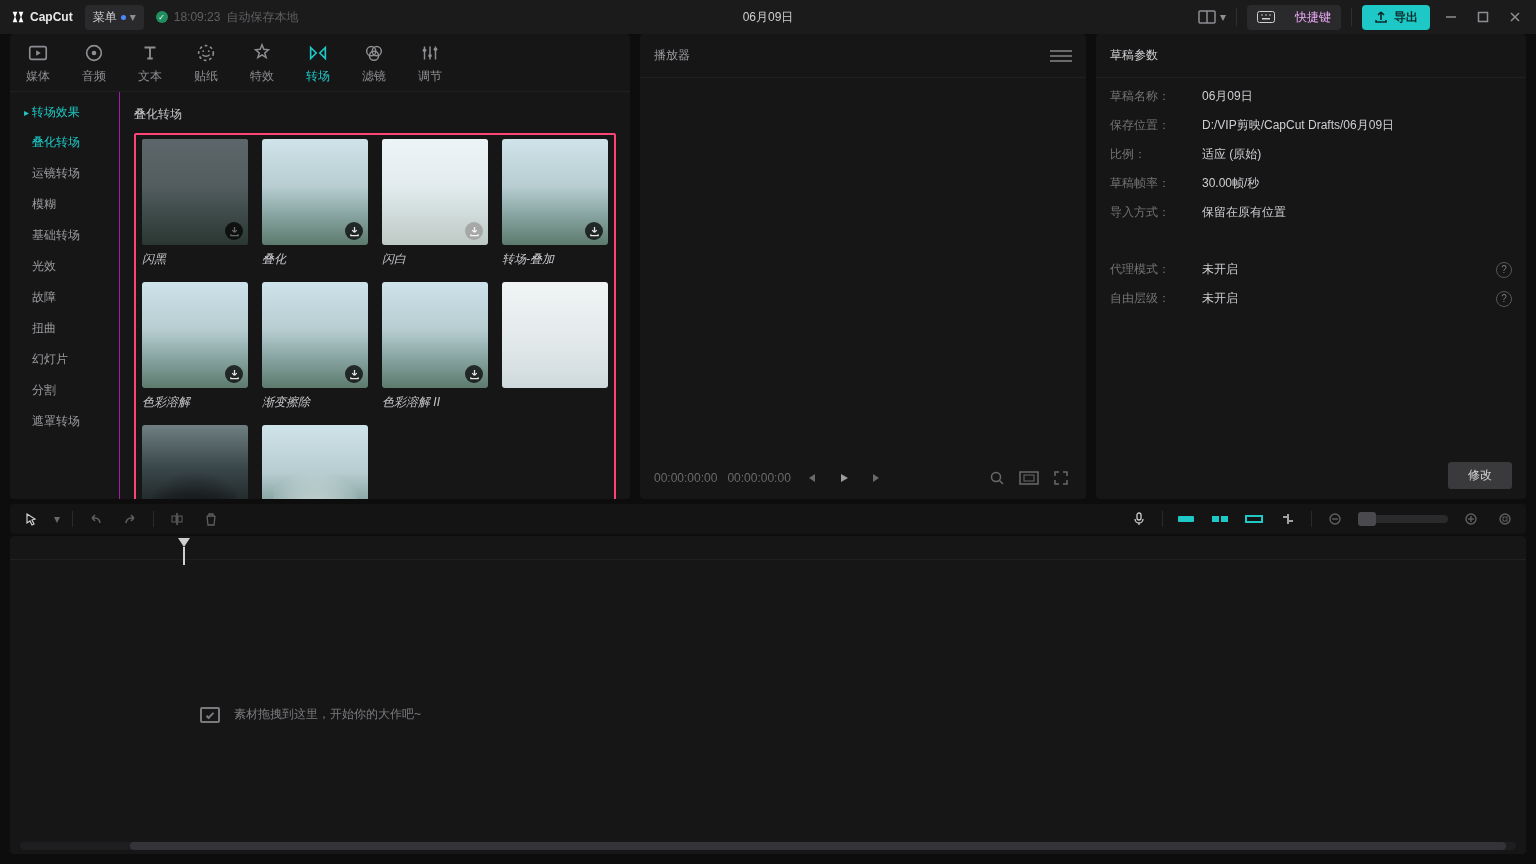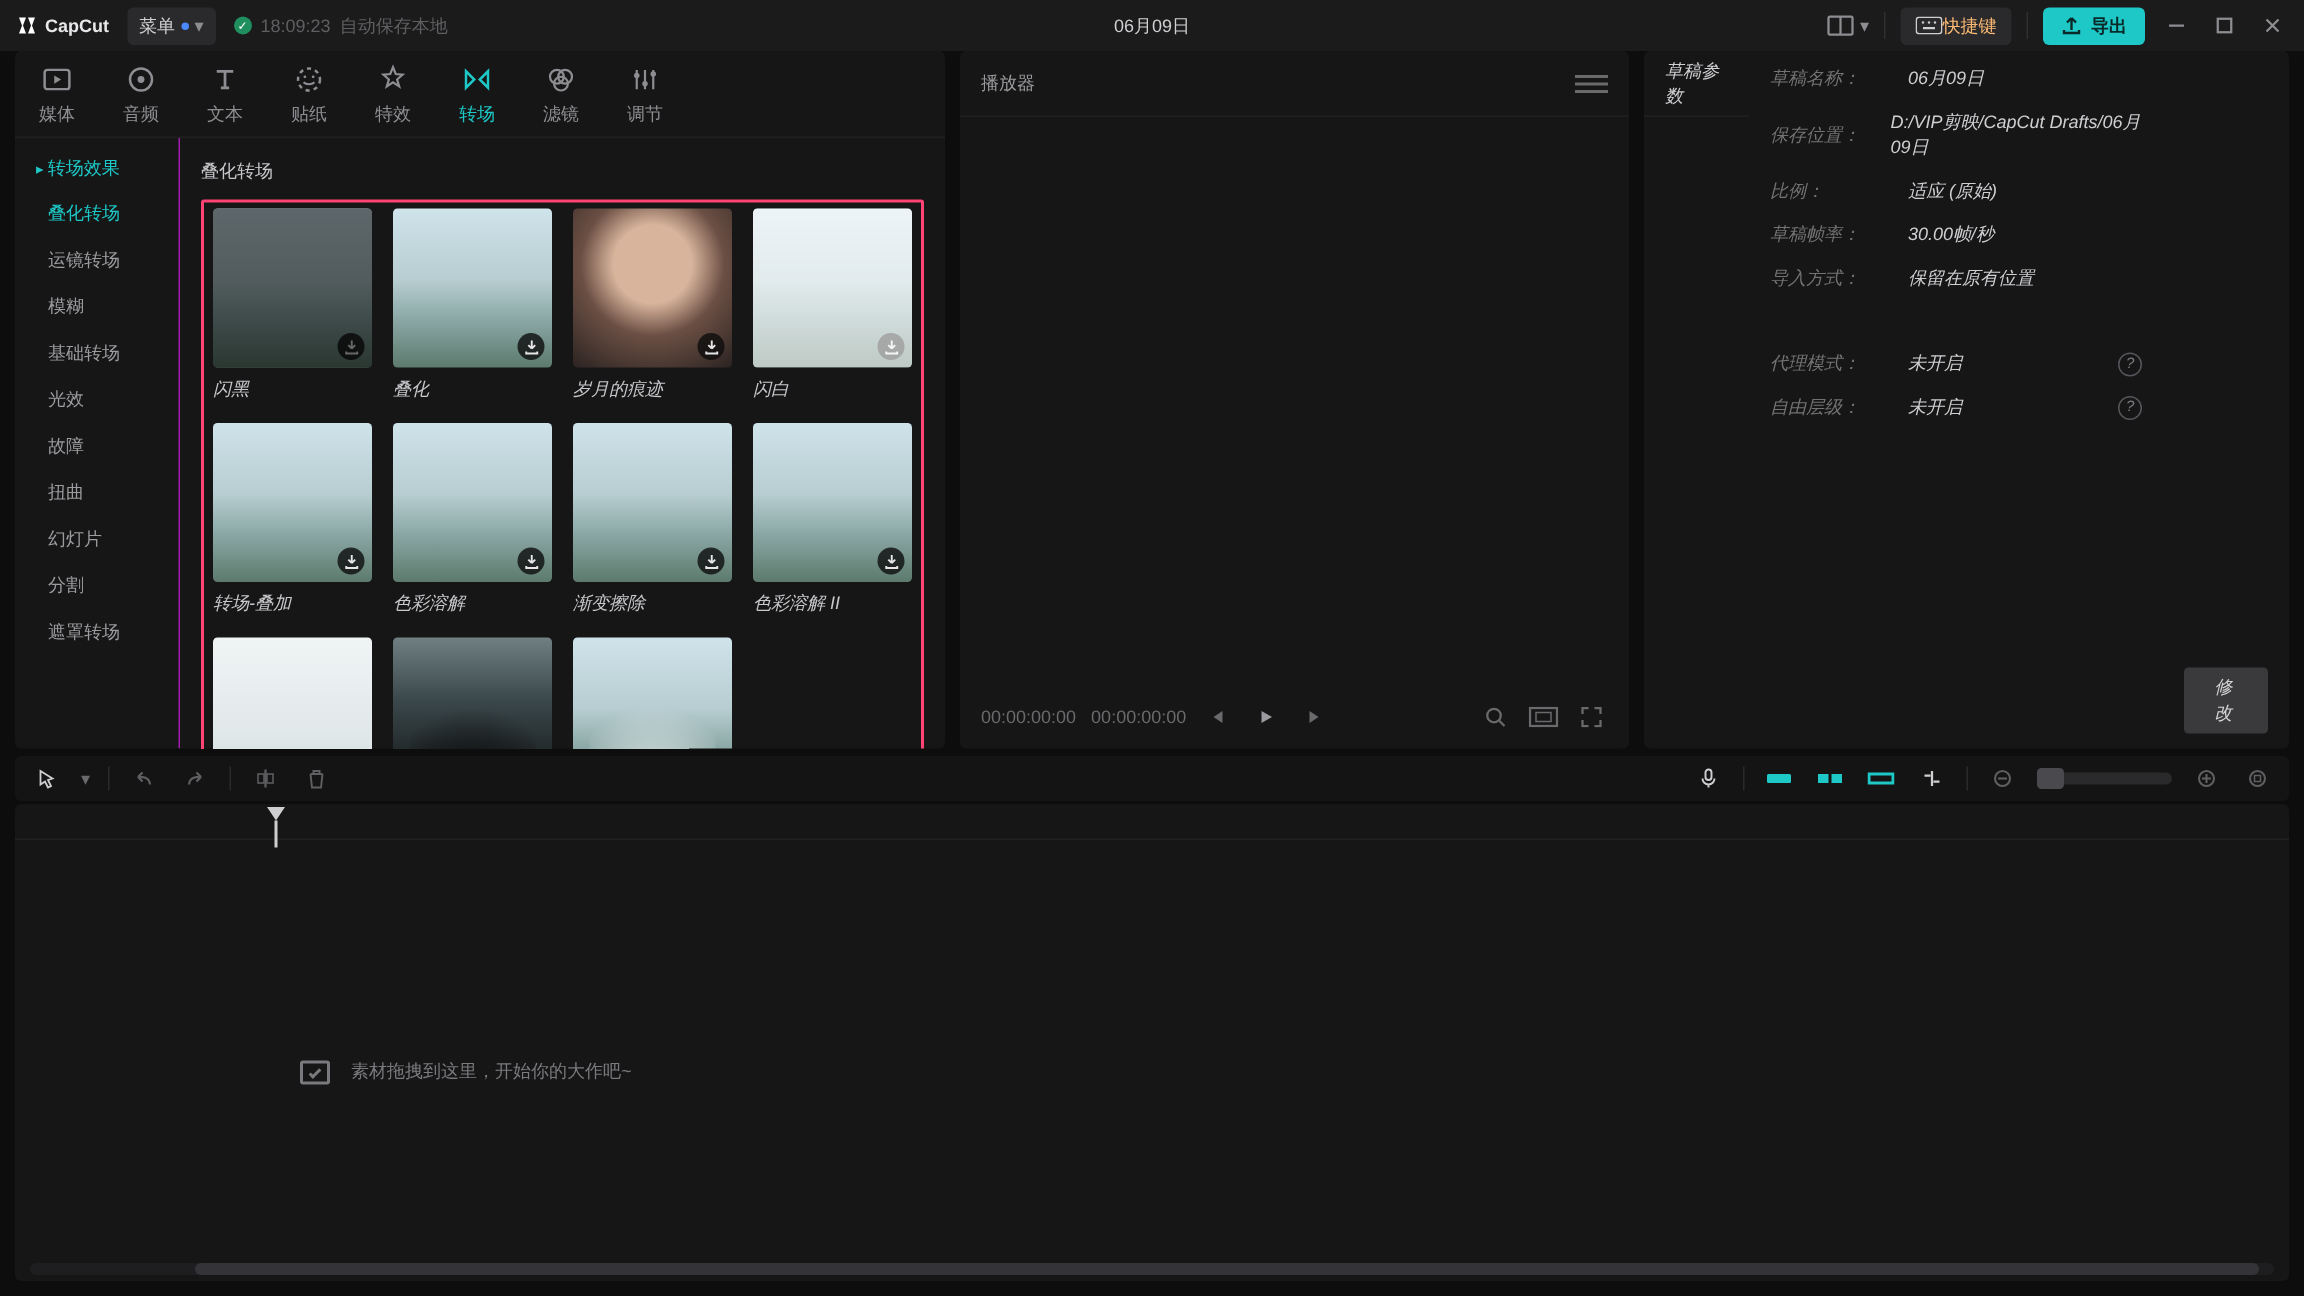--- a/index.html
+++ b/index.html
@@ -36,33 +36,33 @@
     margin-left:12px;display:flex;align-items:center;gap:4px;
     background:#2a2a2c;border-radius:4px;padding:4px 8px;color:#cfcfd2;
   }
   .menu-pill .dot{width:5px;height:5px;border-radius:50%;background:#4b89ff;}
   .menu-pill .chev{opacity:.6;}
   .autosave{margin-left:12px;display:flex;align-items:center;gap:6px;color:#5f5f62;}
   .autosave .ok{width:12px;height:12px;border-radius:50%;background:#1f8f5f;display:flex;align-items:center;justify-content:center;color:#fff;font-size:8px;}
   .title-center{position:absolute;left:0;right:0;text-align:center;color:#cfcfd2;pointer-events:none;}
   .title-right{margin-left:auto;display:flex;align-items:center;gap:10px;}
   .ratio-btn{display:flex;align-items:center;gap:4px;color:#8e8e92;}
-  .hotkey-btn{display:flex;align-items:center;gap:0;background:#2a2a2c;border-radius:4px;padding:4px 10px;color:#fdba74;}
+  .hotkey-btn{display:flex;align-items:center;gap:20px;background:#2a2a2c;border-radius:4px;padding:4px 10px;color:#f0abfc;}
   .export-btn{display:flex;align-items:center;gap:6px;background:var(--accent);color:#0a2a29;border-radius:4px;padding:4px 12px;font-weight:600;}
   .winbtn{width:22px;height:22px;display:flex;align-items:center;justify-content:center;color:#8e8e92;}
   .sep{width:1px;height:18px;background:#2f2f31;}
 
   
   .main{
     position:absolute;left:10px;right:10px;top:34px;bottom:365px;
     display:flex;gap:10px;
   }
   .left-panel{width:620px;background:var(--panel);border-radius:4px;display:flex;flex-direction:column;overflow:hidden;}
   .mid-panel{flex:1;background:var(--panel);border-radius:4px;display:flex;flex-direction:column;position:relative;}
-  .right-panel{width:430px;background:var(--panel);border-radius:4px;display:flex;flex-direction:row;font-style:italic;}
+  .right-panel{width:430px;background:var(--panel);border-radius:4px;display:flex;flex-direction:column;}
 
   
   .topnav{display:flex;border-bottom:1px solid #202022;}
   .topnav .item{flex:0 0 auto;width:56px;padding:8px 0 6px;display:flex;flex-direction:column;align-items:center;gap:4px;color:#8e8e92;}
   .topnav .item.active{color:var(--accent);}
   .topnav .item svg{width:22px;height:22px;}
   .topnav .item span{font-size:12px;}
 
   .left-body{flex:1;display:flex;min-height:0;}
   .sidebar{width:110px;border-right:1px solid #a21caf;padding:6px 0;overflow:hidden;}
@@ -312,30 +312,20 @@
                 <div class="thumb ">
                   <div class="dl">
                     <svg viewBox="0 0 12 12">
                       <path d="M6 1v6m0 0L3.5 4.5M6 7l2.5-2.5M2 9v1.5h8V9" fill="none" stroke="currentColor" stroke-width="1.4"></path>
                     </svg>
                   </div>
                 </div>
                 <div class="tname">叠化</div>
               </div>
               <div class="tcard">
-                <div class="thumb face">
-                  <div class="dl">
-                    <svg viewBox="0 0 12 12">
-                      <path d="M6 1v6m0 0L3.5 4.5M6 7l2.5-2.5M2 9v1.5h8V9" fill="none" stroke="currentColor" stroke-width="1.4"></path>
-                    </svg>
-                  </div>
-                </div>
-                <div class="tname">岁月的痕迹</div>
-              </div>
-              <div class="tcard">
                 <div class="thumb whiteov">
                   <div class="dl">
                     <svg viewBox="0 0 12 12">
                       <path d="M6 1v6m0 0L3.5 4.5M6 7l2.5-2.5M2 9v1.5h8V9" fill="none" stroke="currentColor" stroke-width="1.4"></path>
                     </svg>
                   </div>
                 </div>
                 <div class="tname">闪白</div>
               </div>
               <div class="tcard">

